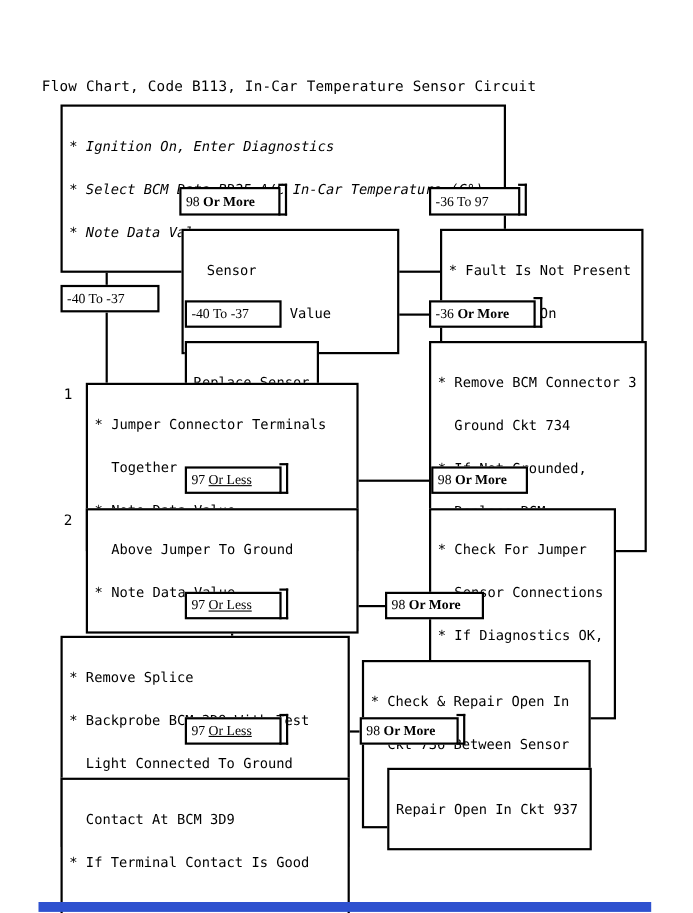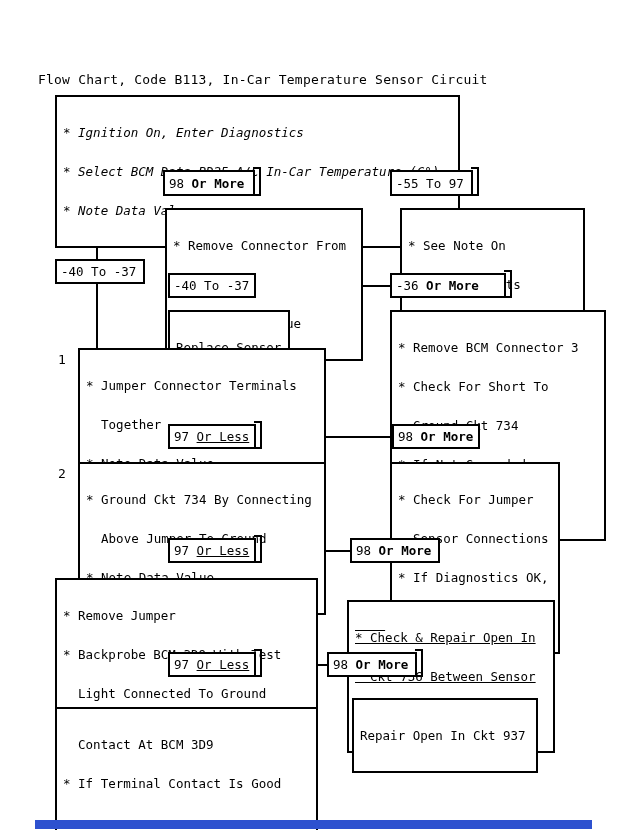--- a/index.html
+++ b/index.html
@@ -3,21 +3,21 @@
 <meta charset="utf-8">
 <style>
   html,body{margin:0;padding:0;background:#fff;}
   .canvas{position:relative;width:630px;height:830px;background:#ffffff;
           font-family:"DejaVu Sans Mono","Liberation Mono",monospace;color:#000;overflow:hidden;padding-left:14px;}
   .title{position:absolute;font-size:13px;letter-spacing:0.2px;white-space:pre;}
   .box{position:absolute;box-sizing:border-box;border:2px solid #000;background:#fff;
        padding:3px 6px;font-size:12.5px;line-height:13px;white-space:pre;}
   .box .ln{white-space:pre;}
   .vbox{position:absolute;box-sizing:border-box;border:2px solid #000;background:#fff;
-        padding:0 4px;font-size:12.5px;display:flex;align-items:center;white-space:pre;}
+        padding:0 4px;font-size:12.5px;display:flex;align-items:center;white-space:pre;font-family:Liberation Serif, serif;}
   .vbox.tab::after{content:"";position:absolute;top:-5px;right:-8px;width:6px;height:calc(100% + 3px);
         border:2px solid #000;border-left:none;background:transparent;}
   .b{font-weight:bold;}
   .u{text-decoration:underline;}
   .lh{position:absolute;height:2px;background:#000;}
   .lv{position:absolute;width:2px;background:#000;}
   .step{position:absolute;font-size:13px;}
   .bar{position:absolute;}
 </style>
 </head>
@@ -55,49 +55,48 @@
   <div class="box" style="left:55px;top:95px;width:405px;font-style:italic;">
     <div class="ln">* Ignition On, Enter Diagnostics</div>
     <div class="ln">* Select BCM Data BD25 A/C In-Car Temperature (C°)</div>
     <div class="ln">* Note Data Value</div>
   </div>
 
   <div class="vbox tab" style="left:163px;top:170px;width:92px;height:26px;">
     <span>98 </span><span class="b">Or More</span>
   </div>
   <div class="vbox tab" style="left:390px;top:170px;width:83px;height:26px;">
-    <span>-55 To 97</span>
+    <span>-36 To 97</span>
   </div>
 
   <div class="box" style="left:165px;top:208px;width:198px;">
-    <div class="ln">* Remove Connector From</div>
     <div class="ln">  Sensor</div>
     <div class="ln">* Note Data Value</div>
   </div>
   <div class="box" style="left:400px;top:208px;width:185px;">
+    <div class="ln">* Fault Is Not Present</div>
     <div class="ln">* See Note On</div>
     <div class="ln">  Intermittents</div>
   </div>
 
   <div class="vbox" style="left:55px;top:259px;width:90px;height:25px;">
     <span>-40 To -37</span>
   </div>
   <div class="vbox" style="left:168px;top:273px;width:88px;height:25px;">
     <span>-40 To -37</span>
   </div>
-  <div class="vbox tab" style="left:390px;top:273px;width:116px;height:25px;">
+  <div class="vbox tab" style="left:390px;top:273px;width:97px;height:25px;">
     <span>-36 </span><span class="b">Or More</span>
   </div>
 
   <div class="box" style="left:168px;top:310px;width:122px;">
     <div class="ln">Replace Sensor</div>
   </div>
-  <div class="box" style="left:390px;top:310px;width:216px;">
+  <div class="box" style="left:390px;top:310px;width:198px;">
     <div class="ln">* Remove BCM Connector 3</div>
-    <div class="ln">* Check For Short To</div>
     <div class="ln">  Ground Ckt 734</div>
     <div class="ln">* If Not Grounded,</div>
     <div class="ln">  Replace BCM</div>
   </div>
 
   <div class="step" style="left:58px;top:352px;">1</div>
   <div class="box" style="left:78px;top:348px;width:248px;">
     <div class="ln">* Jumper Connector Terminals</div>
     <div class="ln">  Together</div>
     <div class="ln">* Note Data Value</div>
@@ -105,45 +104,44 @@
 
   <div class="vbox tab" style="left:168px;top:424px;width:88px;height:25px;">
     <span>97 </span><span class="u">Or Less</span>
   </div>
   <div class="vbox" style="left:392px;top:424px;width:88px;height:25px;">
     <span>98 </span><span class="b">Or More</span>
   </div>
 
   <div class="step" style="left:58px;top:466px;">2</div>
   <div class="box" style="left:78px;top:462px;width:248px;">
-    <div class="ln">* Ground Ckt 734 By Connecting</div>
     <div class="ln">  Above Jumper To Ground</div>
     <div class="ln">* Note Data Value</div>
   </div>
   <div class="box" style="left:390px;top:462px;width:170px;">
     <div class="ln">* Check For Jumper</div>
     <div class="ln">  Sensor Connections</div>
     <div class="ln">* If Diagnostics OK,</div>
     <div class="ln">  Replace Sensor</div>
   </div>
 
   <div class="vbox tab" style="left:168px;top:538px;width:88px;height:25px;">
     <span>97 </span><span class="u">Or Less</span>
   </div>
   <div class="vbox" style="left:350px;top:538px;width:90px;height:25px;">
     <span>98 </span><span class="b">Or More</span>
   </div>
 
   <div class="box" style="left:55px;top:578px;width:263px;">
-    <div class="ln">* Remove Jumper</div>
+    <div class="ln">* Remove Splice</div>
     <div class="ln">* Backprobe BCM 3D9 With Test</div>
     <div class="ln">  Light Connected To Ground</div>
     <div class="ln">* Note Data Value</div>
   </div>
-  <div class="box" style="left:347px;top:600px;width:208px;text-decoration:underline;">
+  <div class="box" style="left:329px;top:600px;width:208px;">
     <div class="ln">* Check &amp; Repair Open In</div>
     <div class="ln">  Ckt 736 Between Sensor</div>
     <div class="ln">  Connector And Splice</div>
   </div>
 
   <div class="vbox tab" style="left:168px;top:652px;width:88px;height:25px;">
     <span>97 </span><span class="u">Or Less</span>
   </div>
   <div class="vbox tab" style="left:327px;top:652px;width:90px;height:25px;">
     <span>98 </span><span class="b">Or More</span>

